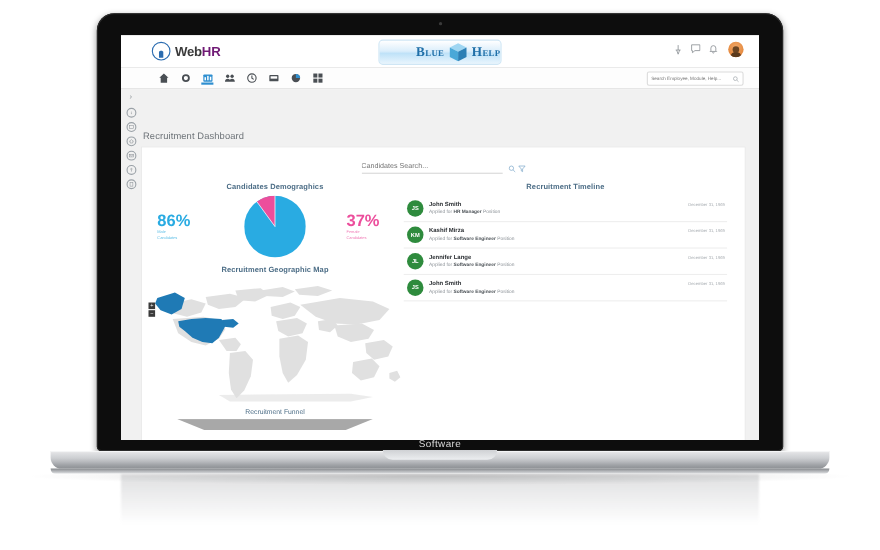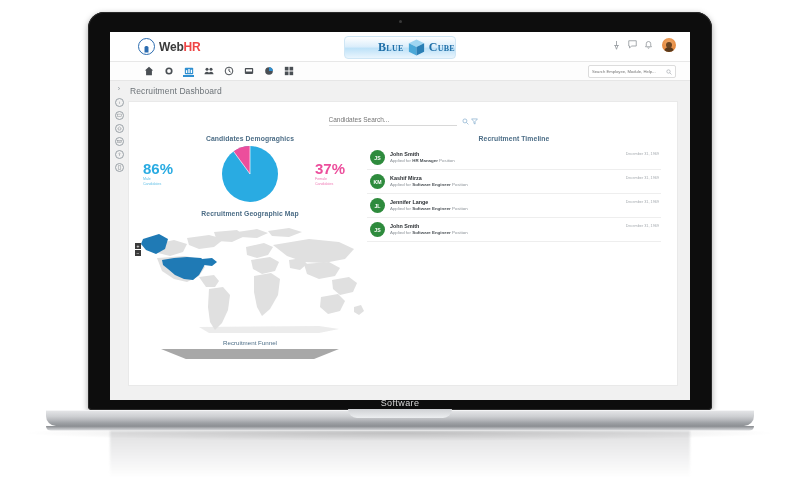--- a/index.html
+++ b/index.html
@@ -81,21 +81,21 @@
     width: 17px; height: 17px; border-radius: 50%;
     border: 1.4px solid #2b6cb0; position: relative; background: #fff;
     display:flex; align-items:flex-end; justify-content:center;
   }
   .brand-mark:after {
     content:""; display:block; width: 9px; height: 7px; margin-bottom: 1.5px;
     background: #2b6cb0;
     clip-path: polygon(50% 0, 72% 22%, 72% 100%, 28% 100%, 28% 22%);
   }
   .brand-text { font-size: 12px; font-weight: bold; color: #3a3a3a; letter-spacing: -.2px; }
-  .brand-text .hr { color: #ef4444; }
+  .brand-text .hr { color: #701a75; }
 
   .bluecube {
     position: absolute; left: 50%; top: 4px; margin-left: -56px;
     width: 112px; height: 23px;
     display: flex; align-items: center; justify-content: flex-end;
     background: linear-gradient(to bottom, #ffffff 0%, #dceefb 45%, #bfe2f8 55%, #e9f5fd 100%);
     border: 1px solid #cfe6f5; border-radius: 4px;
   }
   .bc-word {
     font-family: "Liberation Serif", serif;
@@ -158,21 +158,21 @@
     display: flex; flex-direction: column; align-items: center; gap: 4px;
   }
   .rail-chev { color: #8d9398; font-size: 7px; line-height: 7px; margin-bottom: 2px; }
   .rail-ic {
     width: 9px; height: 9px; border-radius: 50%;
     border: .8px solid #9aa1a7; display: flex; align-items: center; justify-content: center;
     color: #8d9398;
   }
   .content { flex: 1; padding-right: 12px; }
   .crumb {
-    font-size: 8.5px; color: #6d7378; padding: 5px 0 5px 2px; letter-spacing: .1px;
+    font-size: 8.5px; color: #6d7378; padding: 5px 0 5px 2px; letter-spacing: .1px; margin-top: 32px;
   }
   .card {
     background: #fff; border: 1px solid #e9e9e9; height: 285px; overflow: hidden;
     position: relative;
   }
 
   .cand-search {
     display: flex; justify-content: center; align-items: center;
     padding-top: 14px; gap: 5px;
   }
@@ -261,21 +261,21 @@
 
         <div class="bluecube">
           <span class="bc-word">Blue</span>
           <span class="bc-cube">
             <svg viewBox="0 0 40 40" width="19" height="19">
               <polygon points="20,3 36,11 20,19 4,11" fill="#9fd6f2"></polygon>
               <polygon points="4,11 20,19 20,37 4,29" fill="#4aa8d8"></polygon>
               <polygon points="36,11 36,29 20,37 20,19" fill="#2b7fb5"></polygon>
             </svg>
           </span>
-          <span class="bc-word">Cube</span>
+          <span class="bc-word">Help</span>
         </div>
 
         <div class="top-icons">
           <span class="ti">
             <svg viewBox="0 0 12 14" width="9" height="11">
                 <path d="M6 1v6M3 7h6M4.2 7l1.8 5 1.8-5" stroke="#8a8f94" stroke-width="1" fill="none"></path>
               </svg>
           </span>
           <span class="ti">
             <svg viewBox="0 0 12 12" width="9" height="9">

